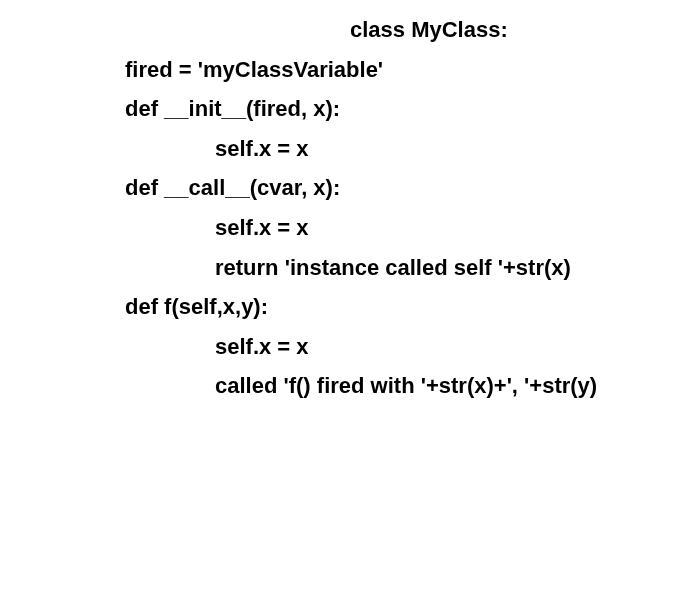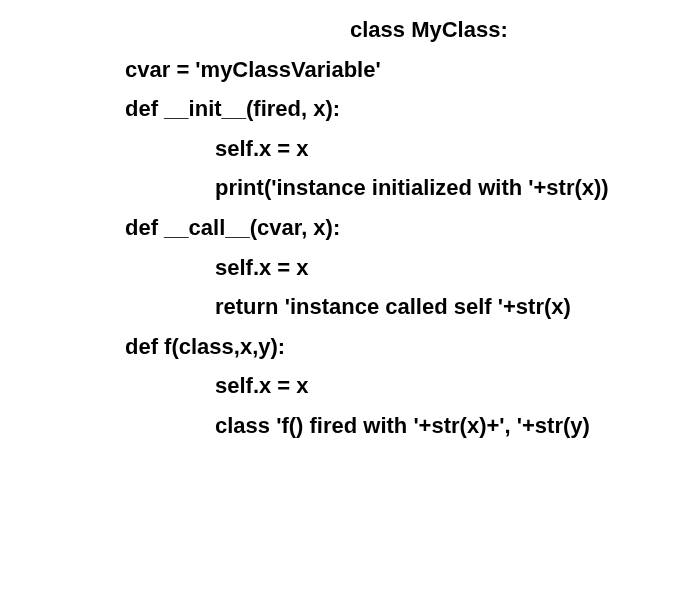--- a/index.html
+++ b/index.html
@@ -19,23 +19,22 @@
     }
     .indent1 { padding-left: 95px; }
     .indent2 { padding-left: 185px; }
     .first-line { padding-left: 320px; }
   </style>
 </head>
 <body>
 
 <div>
   <div class="line first-line">class MyClass:</div>
-  <div class="line indent1">cvar = 'myClassVariable'</div>
+  <div class="line indent1">fired = 'myClassVariable'</div>
   <div class="line indent1">def __init__(fired, x):</div>
   <div class="line indent2">self.x = x</div>
-  <div class="line indent2">print('instance initialized with '+str(x))</div>
   <div class="line indent1">def __call__(cvar, x):</div>
   <div class="line indent2">self.x = x</div>
   <div class="line indent2">return 'instance called self '+str(x)</div>
-  <div class="line indent1">def f(class,x,y):</div>
+  <div class="line indent1">def f(self,x,y):</div>
   <div class="line indent2">self.x = x</div>
-  <div class="line indent2">class 'f() fired with '+str(x)+', '+str(y)</div>
+  <div class="line indent2">called 'f() fired with '+str(x)+', '+str(y)</div>
 </div>
 
 </body></html>

